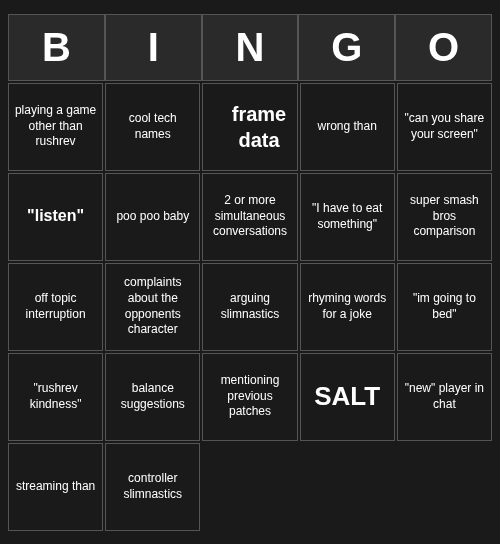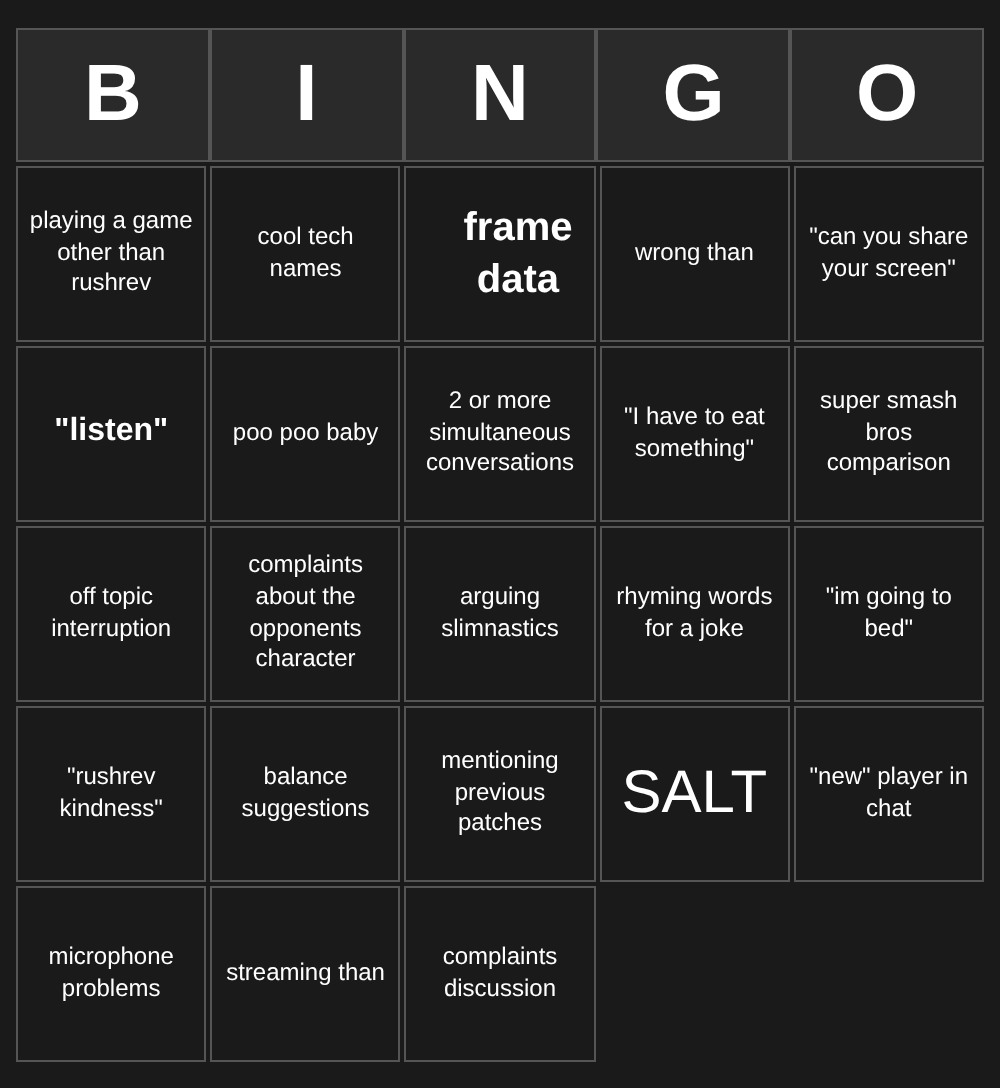--- a/index.html
+++ b/index.html
@@ -51,22 +51,22 @@
     .bingo-cell.large-text {
       font-size: 20px;
       font-weight: bold;
       padding-left: 23px;
     }
     .bingo-cell.medium-large {
       font-size: 16px;
       font-weight: bold;
     }
     .bingo-cell.salt-text {
-      font-size: 30px;
-      font-weight: normal;
+      font-size: 26px;
+      font-weight: bold;
     }
   </style>
 </head>
 <body>
 
 <div class="bingo-card">
   <div class="bingo-header">
   <div class="bingo-letter">B</div>
       <div class="bingo-letter">I</div>
       <div class="bingo-letter">N</div>
@@ -87,17 +87,16 @@
       <div class="bingo-cell">off topic interruption</div>
       <div class="bingo-cell">complaints about the opponents character</div>
       <div class="bingo-cell">arguing slimnastics</div>
       <div class="bingo-cell">rhyming words for a joke</div>
       <div class="bingo-cell">"im going to bed"</div>
       <div class="bingo-cell">"rushrev kindness"</div>
       <div class="bingo-cell">balance suggestions</div>
       <div class="bingo-cell">mentioning previous patches</div>
       <div class="bingo-cell salt-text">SALT</div>
       <div class="bingo-cell">"new" player in chat</div>
-      <div class="bingo-cell">microphone problems</div>
       <div class="bingo-cell">streaming than</div>
-      <div class="bingo-cell">complaints discussion</div>
+      <div class="bingo-cell">controller slimnastics</div>
     </div>
 </div>
 
 </body></html>

